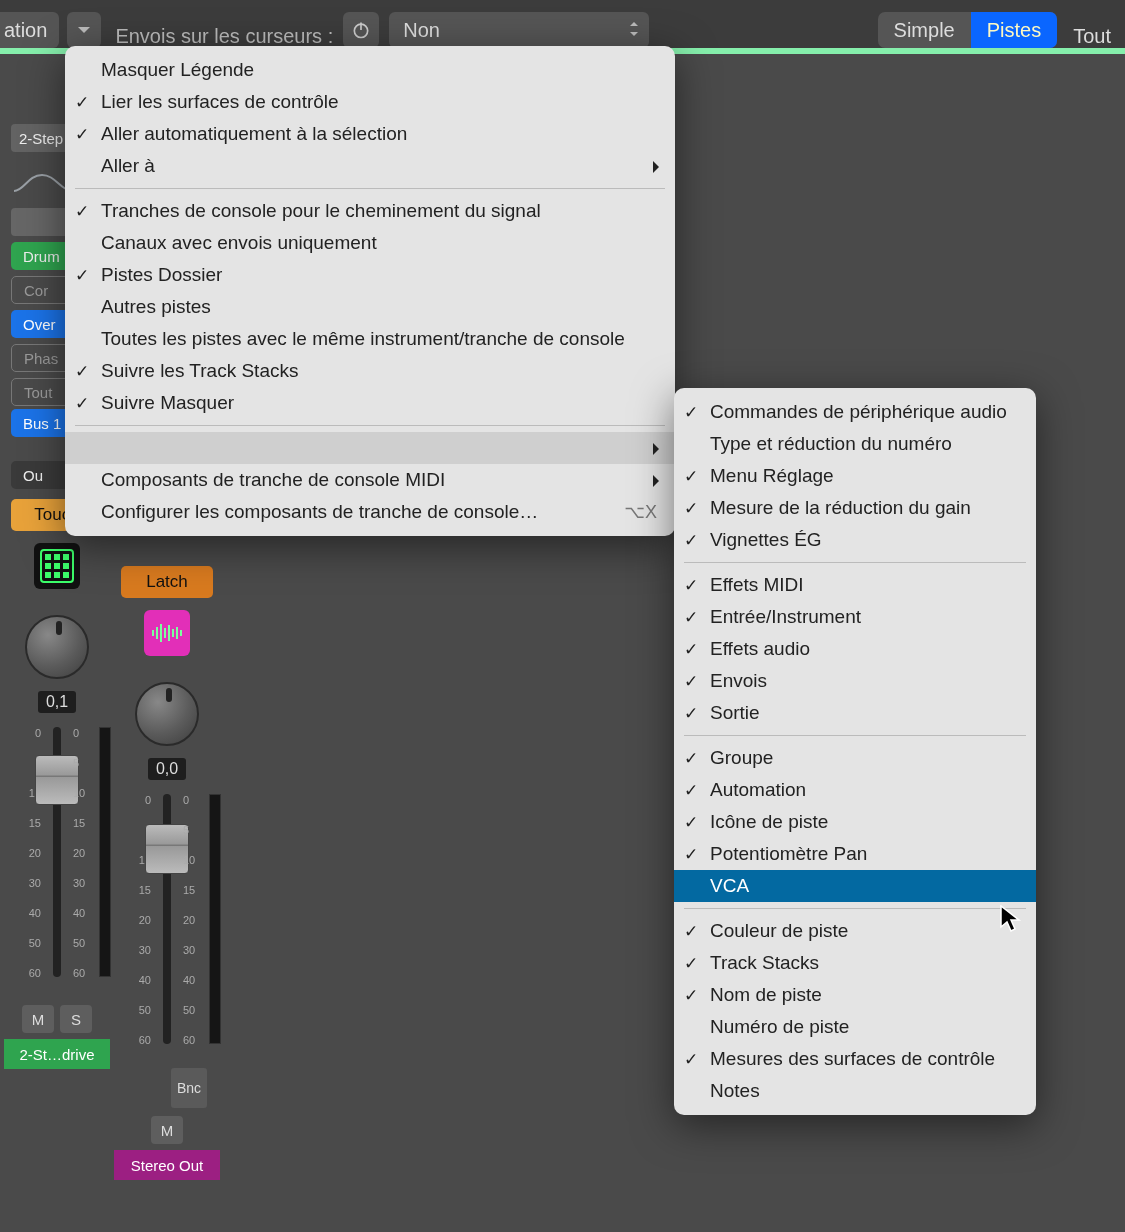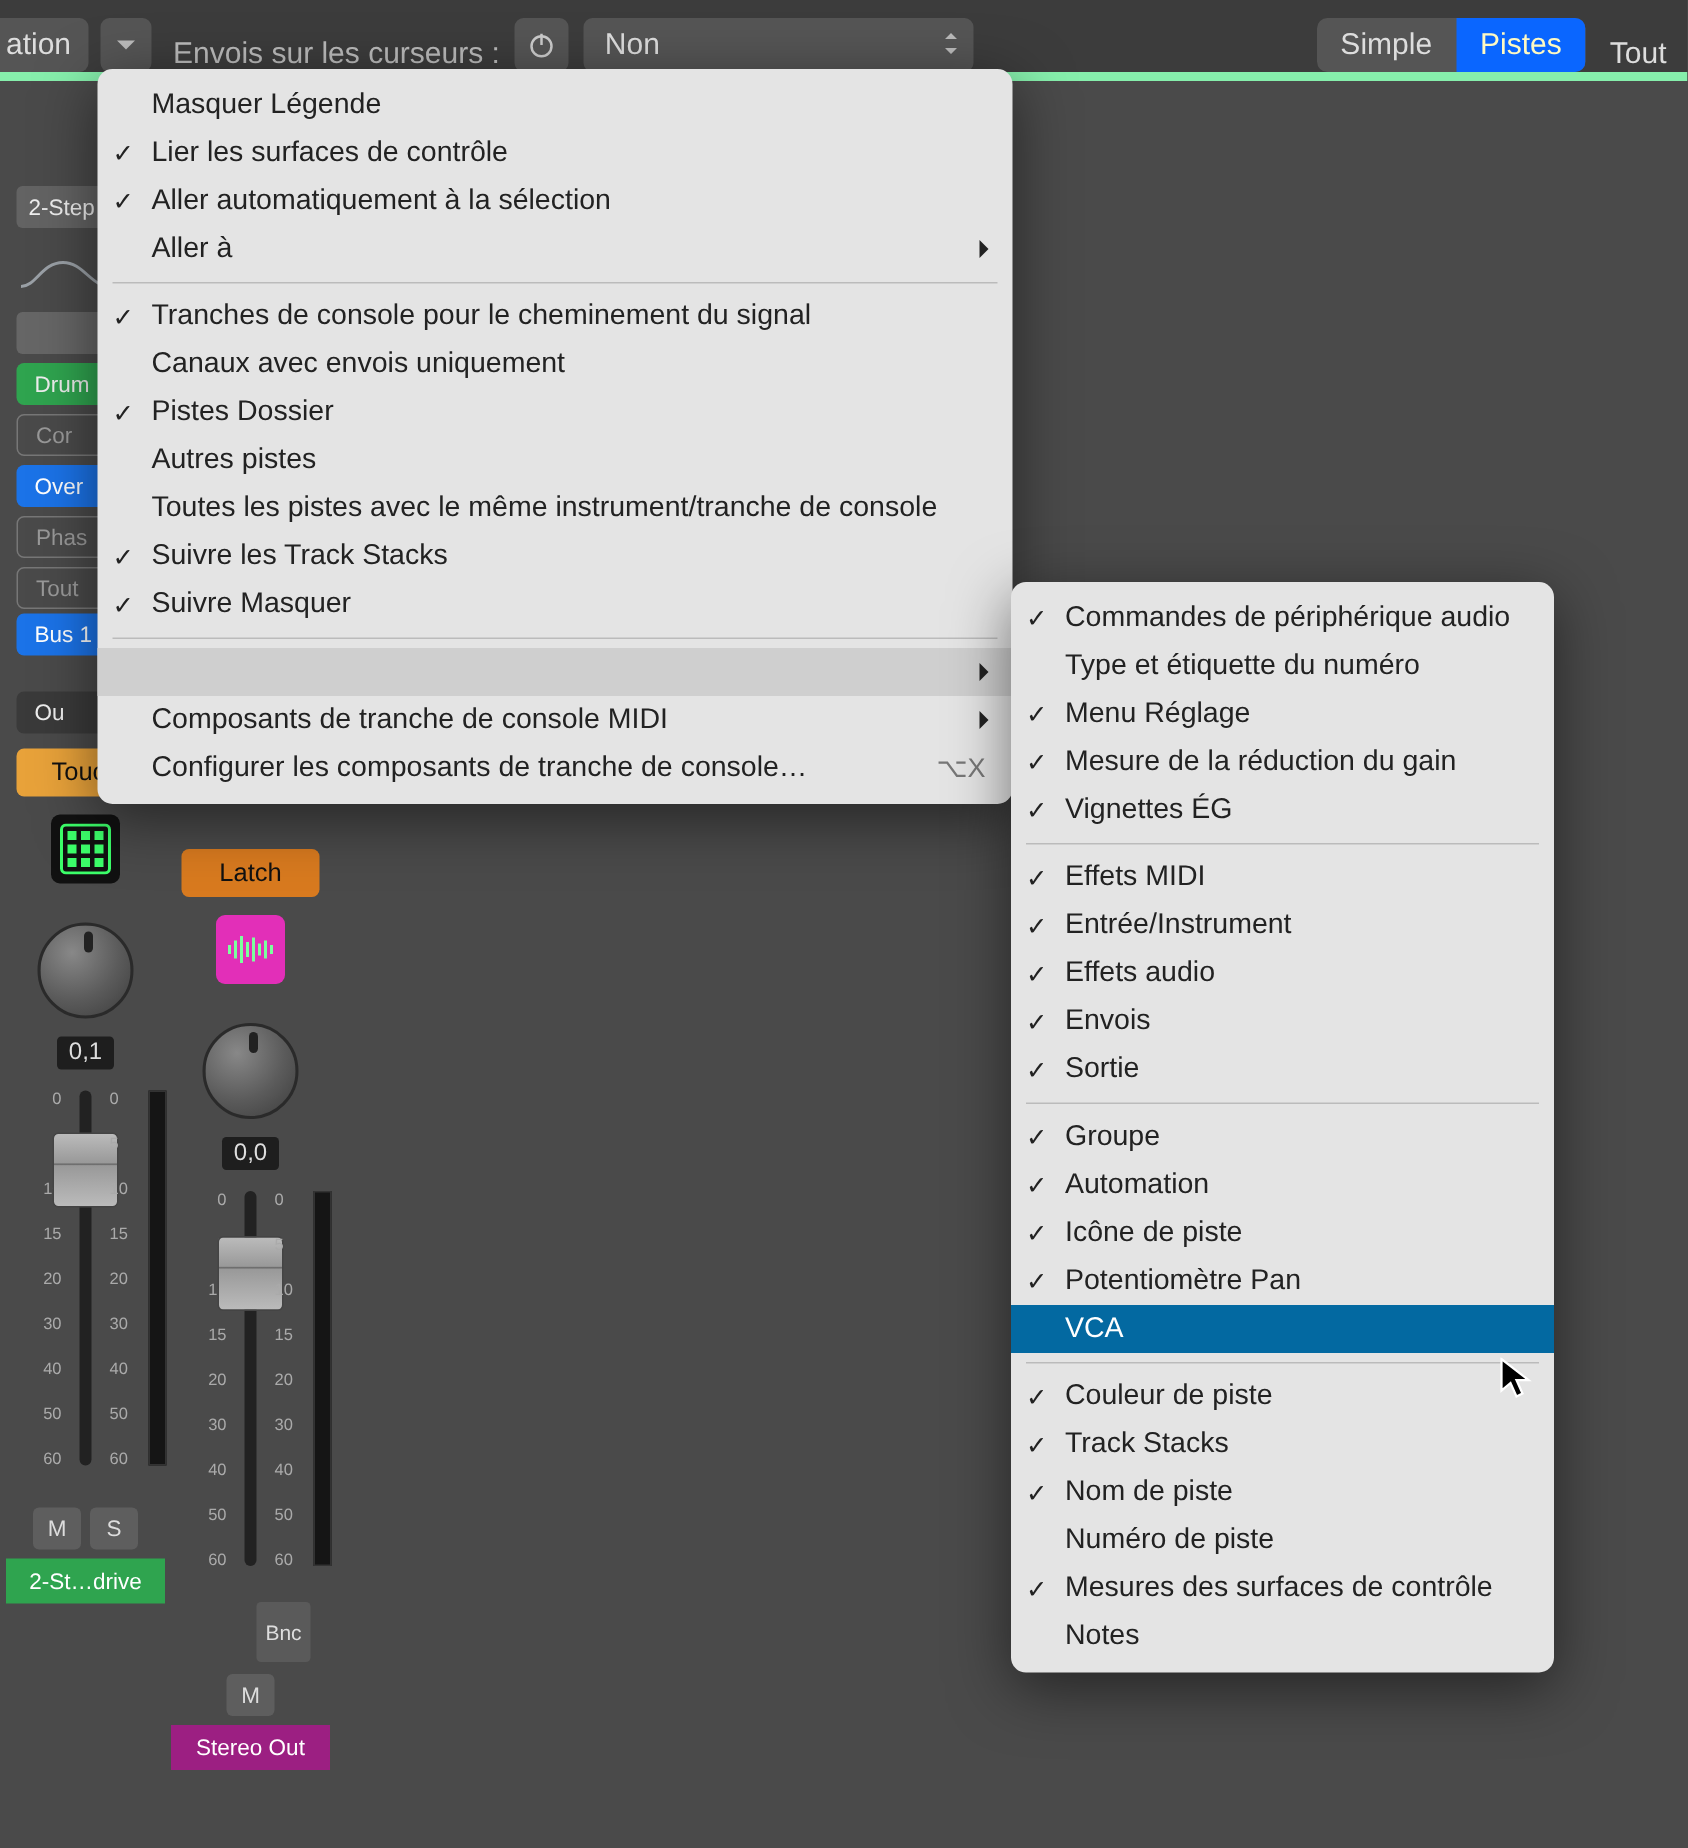--- a/index.html
+++ b/index.html
@@ -405,21 +405,21 @@
       <span class="shortcut">⌥X</span>
     </div>
   </div>
 
 <div id="menu2" class="menu">
     <div class="menu-item">
       <span class="chk">✓</span>
       <span>Commandes de périphérique audio</span>
     </div>
     <div class="menu-item">
-      <span>Type et étiquette du numéro</span>
+      <span>Type et réduction du numéro</span>
     </div>
     <div class="menu-item">
       <span class="chk">✓</span>
       <span>Menu Réglage</span>
     </div>
     <div class="menu-item">
       <span class="chk">✓</span>
       <span>Mesure de la réduction du gain</span>
     </div>
     <div class="menu-item">

